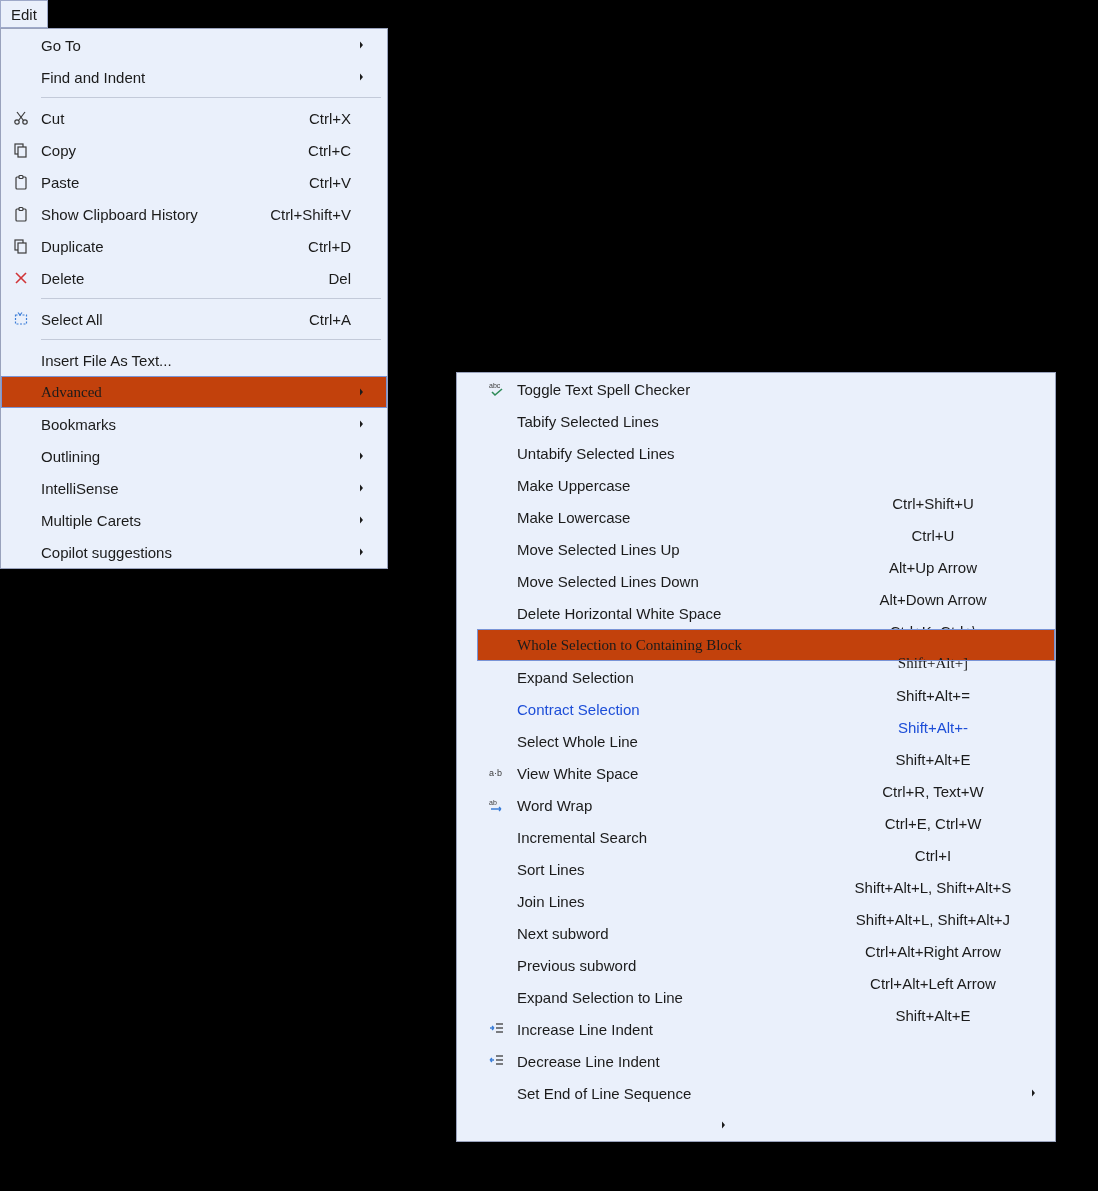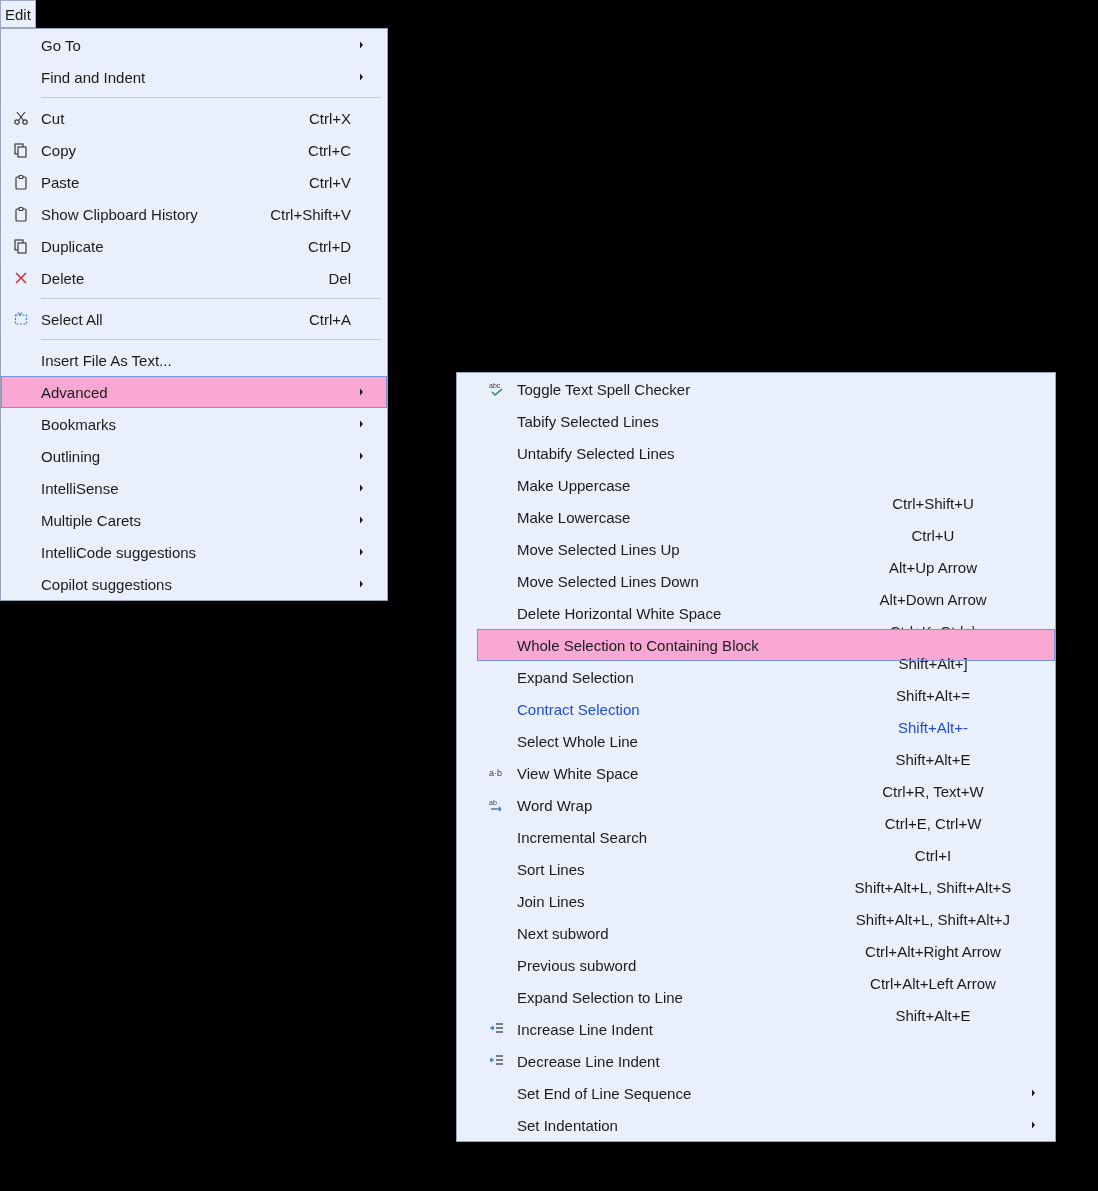--- a/index.html
+++ b/index.html
@@ -11,21 +11,21 @@
     color: #1b1b1b;
     width: 1098px;
     height: 1191px;
     overflow: hidden;
   }
   .menubar-item {
     position: absolute;
     left: 0;
     top: 0;
     height: 28px;
-    padding: 0 4px;
+    padding: 0 10px;
     background: #eaf0fb;
     border: 1px solid #9ea9c9;
     display: flex;
     align-items: center;
     box-sizing: border-box;
   }
   .menu {
     position: absolute;
     background: #eaf0fb;
     border: 1px solid #99a2bc;
@@ -66,23 +66,24 @@
     flex: 0 0 auto;
     margin-left: 16px;
     white-space: nowrap;
   }
   .item .arrow {
     flex: 0 0 14px;
     text-align: right;
     margin-left: 8px;
   }
   .item.highlight {
-    background: #f9a8d4;
+    background: #c2410c;
     outline: 1px solid #7a94d6;
     outline-offset: -1px;
+    font-family: Liberation Serif, serif;
   }
   .item.disabled .label,
   .item.disabled .shortcut {
     color: #1d4ed8;
   }
   .sep {
     height: 1px;
     margin: 4px 6px 4px 40px;
     background: #c3cad9;
   }
@@ -305,30 +306,20 @@
       <span class="label">Multiple Carets</span>
       <span class="shortcut"></span>
       <span class="arrow">
         <svg class="icon" viewBox="0 0 16 16" style="width:8px;height:12px">
           <path d="M2 1 L8 8 L2 15 Z" fill="#1b1b1b"></path>
         </svg>
       </span>
     </div>
     <div class="item">
       <span class="icon-slot"></span>
-      <span class="label">IntelliCode suggestions</span>
-      <span class="shortcut"></span>
-      <span class="arrow">
-        <svg class="icon" viewBox="0 0 16 16" style="width:8px;height:12px">
-          <path d="M2 1 L8 8 L2 15 Z" fill="#1b1b1b"></path>
-        </svg>
-      </span>
-    </div>
-    <div class="item">
-      <span class="icon-slot"></span>
       <span class="label">Copilot suggestions</span>
       <span class="shortcut"></span>
       <span class="arrow">
         <svg class="icon" viewBox="0 0 16 16" style="width:8px;height:12px">
           <path d="M2 1 L8 8 L2 15 Z" fill="#1b1b1b"></path>
         </svg>
       </span>
     </div>
   </div>
 <div class="menu sub" id="sub-menu">
@@ -489,21 +480,20 @@
       <span class="label">Set End of Line Sequence</span>
       <span class="shortcut"></span>
       <span class="arrow">
         <svg class="icon" viewBox="0 0 16 16" style="width:8px;height:12px">
           <path d="M2 1 L8 8 L2 15 Z" fill="#1b1b1b"></path>
         </svg>
       </span>
     </div>
     <div class="item">
       <span class="icon-slot"></span>
-      <span class="label">Set Indentation</span>
       <span class="shortcut"></span>
       <span class="arrow">
         <svg class="icon" viewBox="0 0 16 16" style="width:8px;height:12px">
           <path d="M2 1 L8 8 L2 15 Z" fill="#1b1b1b"></path>
         </svg>
       </span>
     </div>
   </div>
 
 </body></html>

